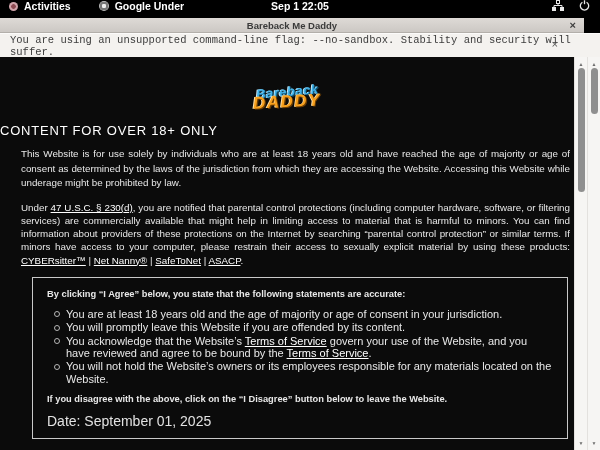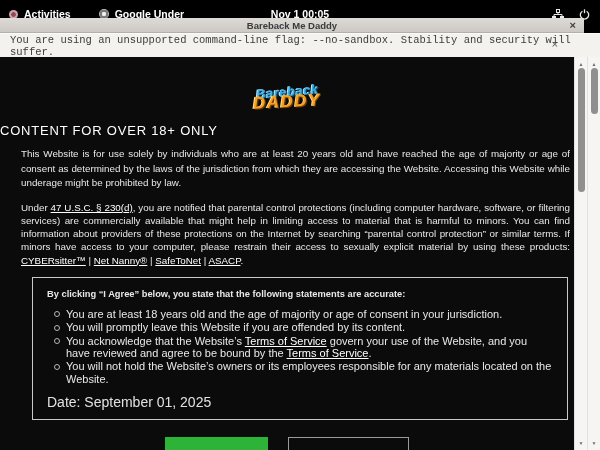--- a/index.html
+++ b/index.html
@@ -5,21 +5,21 @@
   * { box-sizing: border-box; }
   html,body { margin:0; padding:0; background:#000; }
   .screen {
     position:relative; width:600px; height:450px; overflow:hidden;
     background:#000; font-family:"Liberation Sans", sans-serif;
   }
 
   
   .topbar {
     position:absolute; top:0; left:0; right:0; height:20px;
-    background:#000; color:#fff; display:flex; align-items:flex-end;
+    background:#000; color:#fff; display:flex; align-items:flex-start;
     font-size:10.5px; font-weight:bold;border-radius:7px;
   }
   .tb-left { display:flex; align-items:center; gap:28px; padding-left:9px; }
   .tb-item { display:flex; align-items:center; gap:6px; cursor:default; }
   .act-dot {
     width:9px; height:9px; border-radius:50%;
     background:radial-gradient(circle at 50% 50%, #8d4a52 0 32%, #cfa3aa 40% 100%);
   }
   .chrome-dot {
     width:10px; height:10px; border-radius:50%;
@@ -114,21 +114,21 @@
     <div class="tb-left">
       <div class="tb-item">
         <span class="act-dot"></span>
         <span>Activities</span>
       </div>
       <div class="tb-item">
         <span class="chrome-dot"></span>
         <span>Google Under</span>
       </div>
     </div>
-    <div class="tb-clock">Nov 1  00:05</div>
+    <div class="tb-clock">Sep 1  22:05</div>
     <div class="tb-right">
       <span>
         <svg width="12" height="11" viewBox="0 0 12 11">
           <rect x="4.5" y="0.5" width="3" height="3" fill="none" stroke="#e8e8e8" stroke-width="1"></rect>
           <rect x="0.5" y="7.5" width="3" height="3" fill="#e8e8e8" stroke="#e8e8e8" stroke-width="1"></rect>
           <rect x="8.5" y="7.5" width="3" height="3" fill="#e8e8e8" stroke="#e8e8e8" stroke-width="1"></rect>
           <path d="M6 3.5 V5.5 M2 7.5 V5.5 H10 V7.5" fill="none" stroke="#e8e8e8" stroke-width="1"></path>
         </svg>
       </span>
       <span>
@@ -152,32 +152,33 @@
 
   <main class="page">
 
     <div class="logo">
       <span class="logo-top">Bareback</span>
       <span class="logo-bottom">DADDY</span>
     </div>
 
     <h1 class="page-heading">CONTENT FOR OVER 18+ ONLY</h1>
 
-    <p class="body-p">This Website is for use solely by individuals who are at least 20 years old and have reached the age of majority or age of consent as determined by the laws of the jurisdiction from which they are accessing the Website. Accessing this Website while underage might be prohibited by law.</p>
+    <p class="body-p">This Website is for use solely by individuals who are at least 18 years old and have reached the age of majority or age of consent as determined by the laws of the jurisdiction from which they are accessing the Website. Accessing this Website while underage might be prohibited by law.</p>
 
     <p class="body-p p2"><span>Under </span><a>47 U.S.C. § 230(d)</a><span>, you are notified that parental control protections (including computer hardware, software, or filtering services) are commercially available that might help in limiting access to material that is harmful to minors. You can find information about providers of these protections on the Internet by searching “parental control protection” or similar terms. If minors have access to your computer, please restrain their access to sexually explicit material by using these products: </span><a>CYBERsitter™</a><span> | </span><a>Net Nanny®</a><span> | </span><a>SafeToNet</a><span> | </span><a>ASACP</a><span>.</span></p>
 
     <div class="agree-box">
       <p class="boldline">By clicking “I Agree” below, you state that the following statements are accurate:</p>
       <ul>
         <li>You are at least 18 years old and the age of majority or age of consent in your jurisdiction.</li>
         <li>You will promptly leave this Website if you are offended by its content.</li>
         <li><span>You acknowledge that the Website’s </span><a>Terms of Service</a><span> govern your use of the Website, and you have reviewed and agree to be bound by the </span><a>Terms of Service</a><span>.</span></li>
         <li>You will not hold the Website’s owners or its employees responsible for any materials located on the Website.</li>
       </ul>
+      <p class="boldline">If you disagree with the above, click on the “I Disagree” button below to leave the Website.</p>
       <p class="date-line">Date: September 01, 2025</p>
     </div>
 
     <div class="btn-row">
       <button class="btn btn-agree">I AGREE</button>
       <button class="btn btn-disagree">I DISAGREE</button>
     </div>
 
   </main>
 

